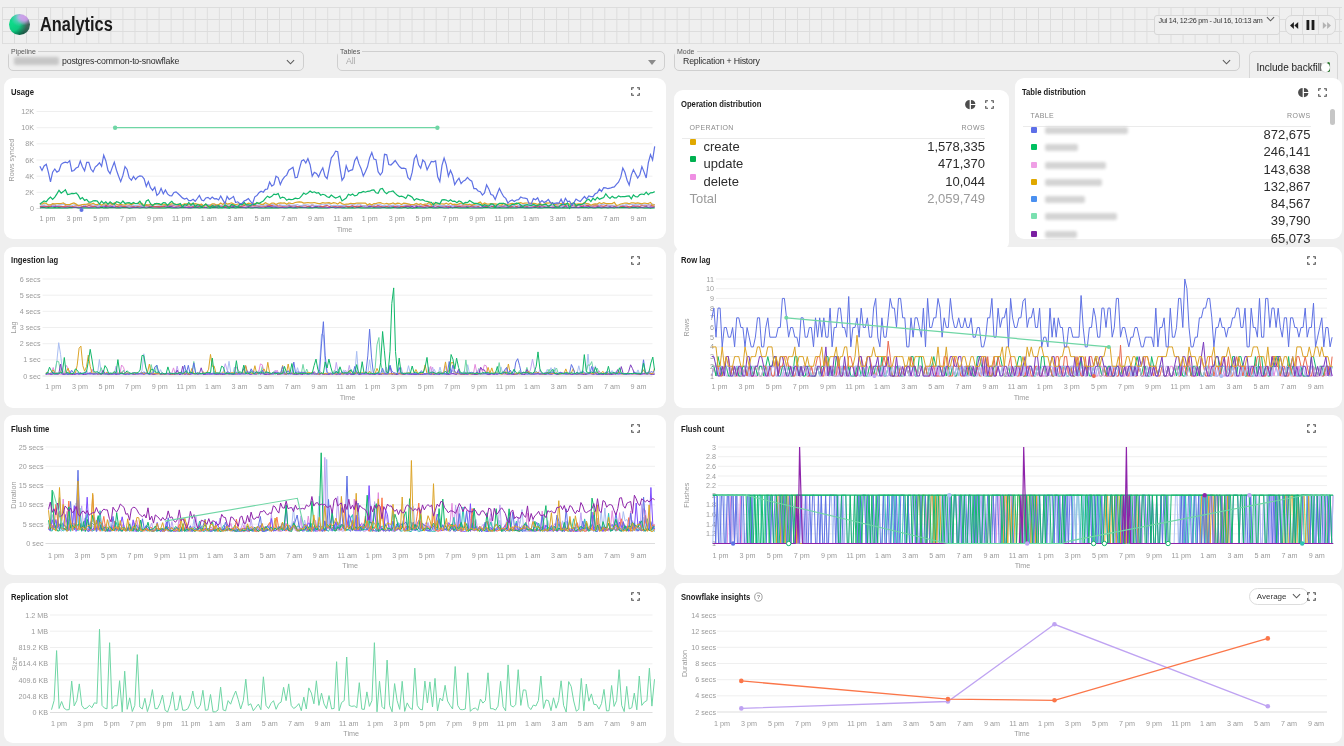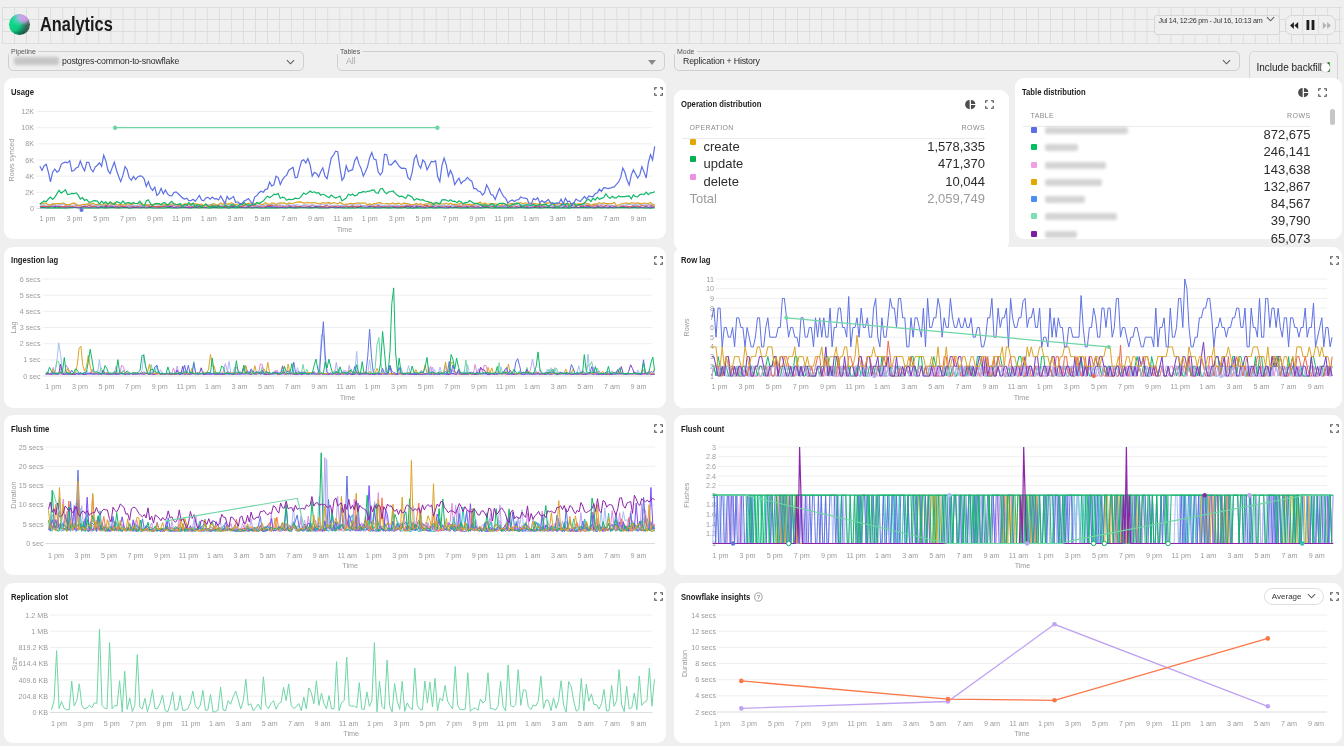--- a/index.html
+++ b/index.html
@@ -27,21 +27,21 @@
 .sel .arr svg,.avg svg,.dbtn svg{display:block}
 .blobp{display:inline-block;height:8px;background:#c6c6c6;border-radius:2px;filter:blur(1.5px);margin-right:3px;vertical-align:-1px;margin-left:-3px}
 .ib{position:absolute;left:1248.5px;top:5px;width:89px;height:32px;border:1px solid #d7d7d7;border-radius:5px;
  display:flex;align-items:center;justify-content:space-between;padding:0 7px;font-size:10px;color:#222;white-space:nowrap}
 .tog{width:17px;height:10px;border-radius:5px;background:#2e7d32;position:relative}
 .tog:after{content:"";position:absolute;right:0px;top:0.5px;width:9px;height:9px;border-radius:50%;background:#fff;
  box-shadow:0 0 1px rgba(0,0,0,.4)}
 .card{position:absolute;background:#fff;border-radius:9px}
 .chead{position:absolute;left:0;top:0;right:0;height:26px}
 .ctitle{position:absolute;left:7px;top:8.5px;font-size:8.5px;font-weight:bold;color:#1c1c1c;display:flex;align-items:center;gap:4px;transform:scaleX(.9);transform-origin:0 0;white-space:nowrap}
-.cicons{position:absolute;right:3px;top:9px;display:flex;align-items:center;gap:8px}
+.cicons{position:absolute;right:26px;top:9px;display:flex;align-items:center;}
 .cbody{position:absolute;left:0;top:0}
 .cbody svg{display:block}
 .ax{font-size:7.2px;fill:#9a9a9a;font-family:"Liberation Sans",sans-serif}
 .ttbl{position:absolute;left:8px;right:24px;top:30px}
 .thead{display:flex;justify-content:space-between;font-size:7px;color:#8b8b8b;letter-spacing:.4px;
  padding:4px 0 7px 8px;border-bottom:1px solid #ebebeb}
 .trow{display:flex;height:17.3px;padding-left:8px;font-size:13px;color:#2c2c2c;position:relative}
 .sq{width:6px;height:6px;border-radius:1px;margin-right:8px;flex:none}
 .tname{flex:1}
 .tval{position:absolute;right:0}

